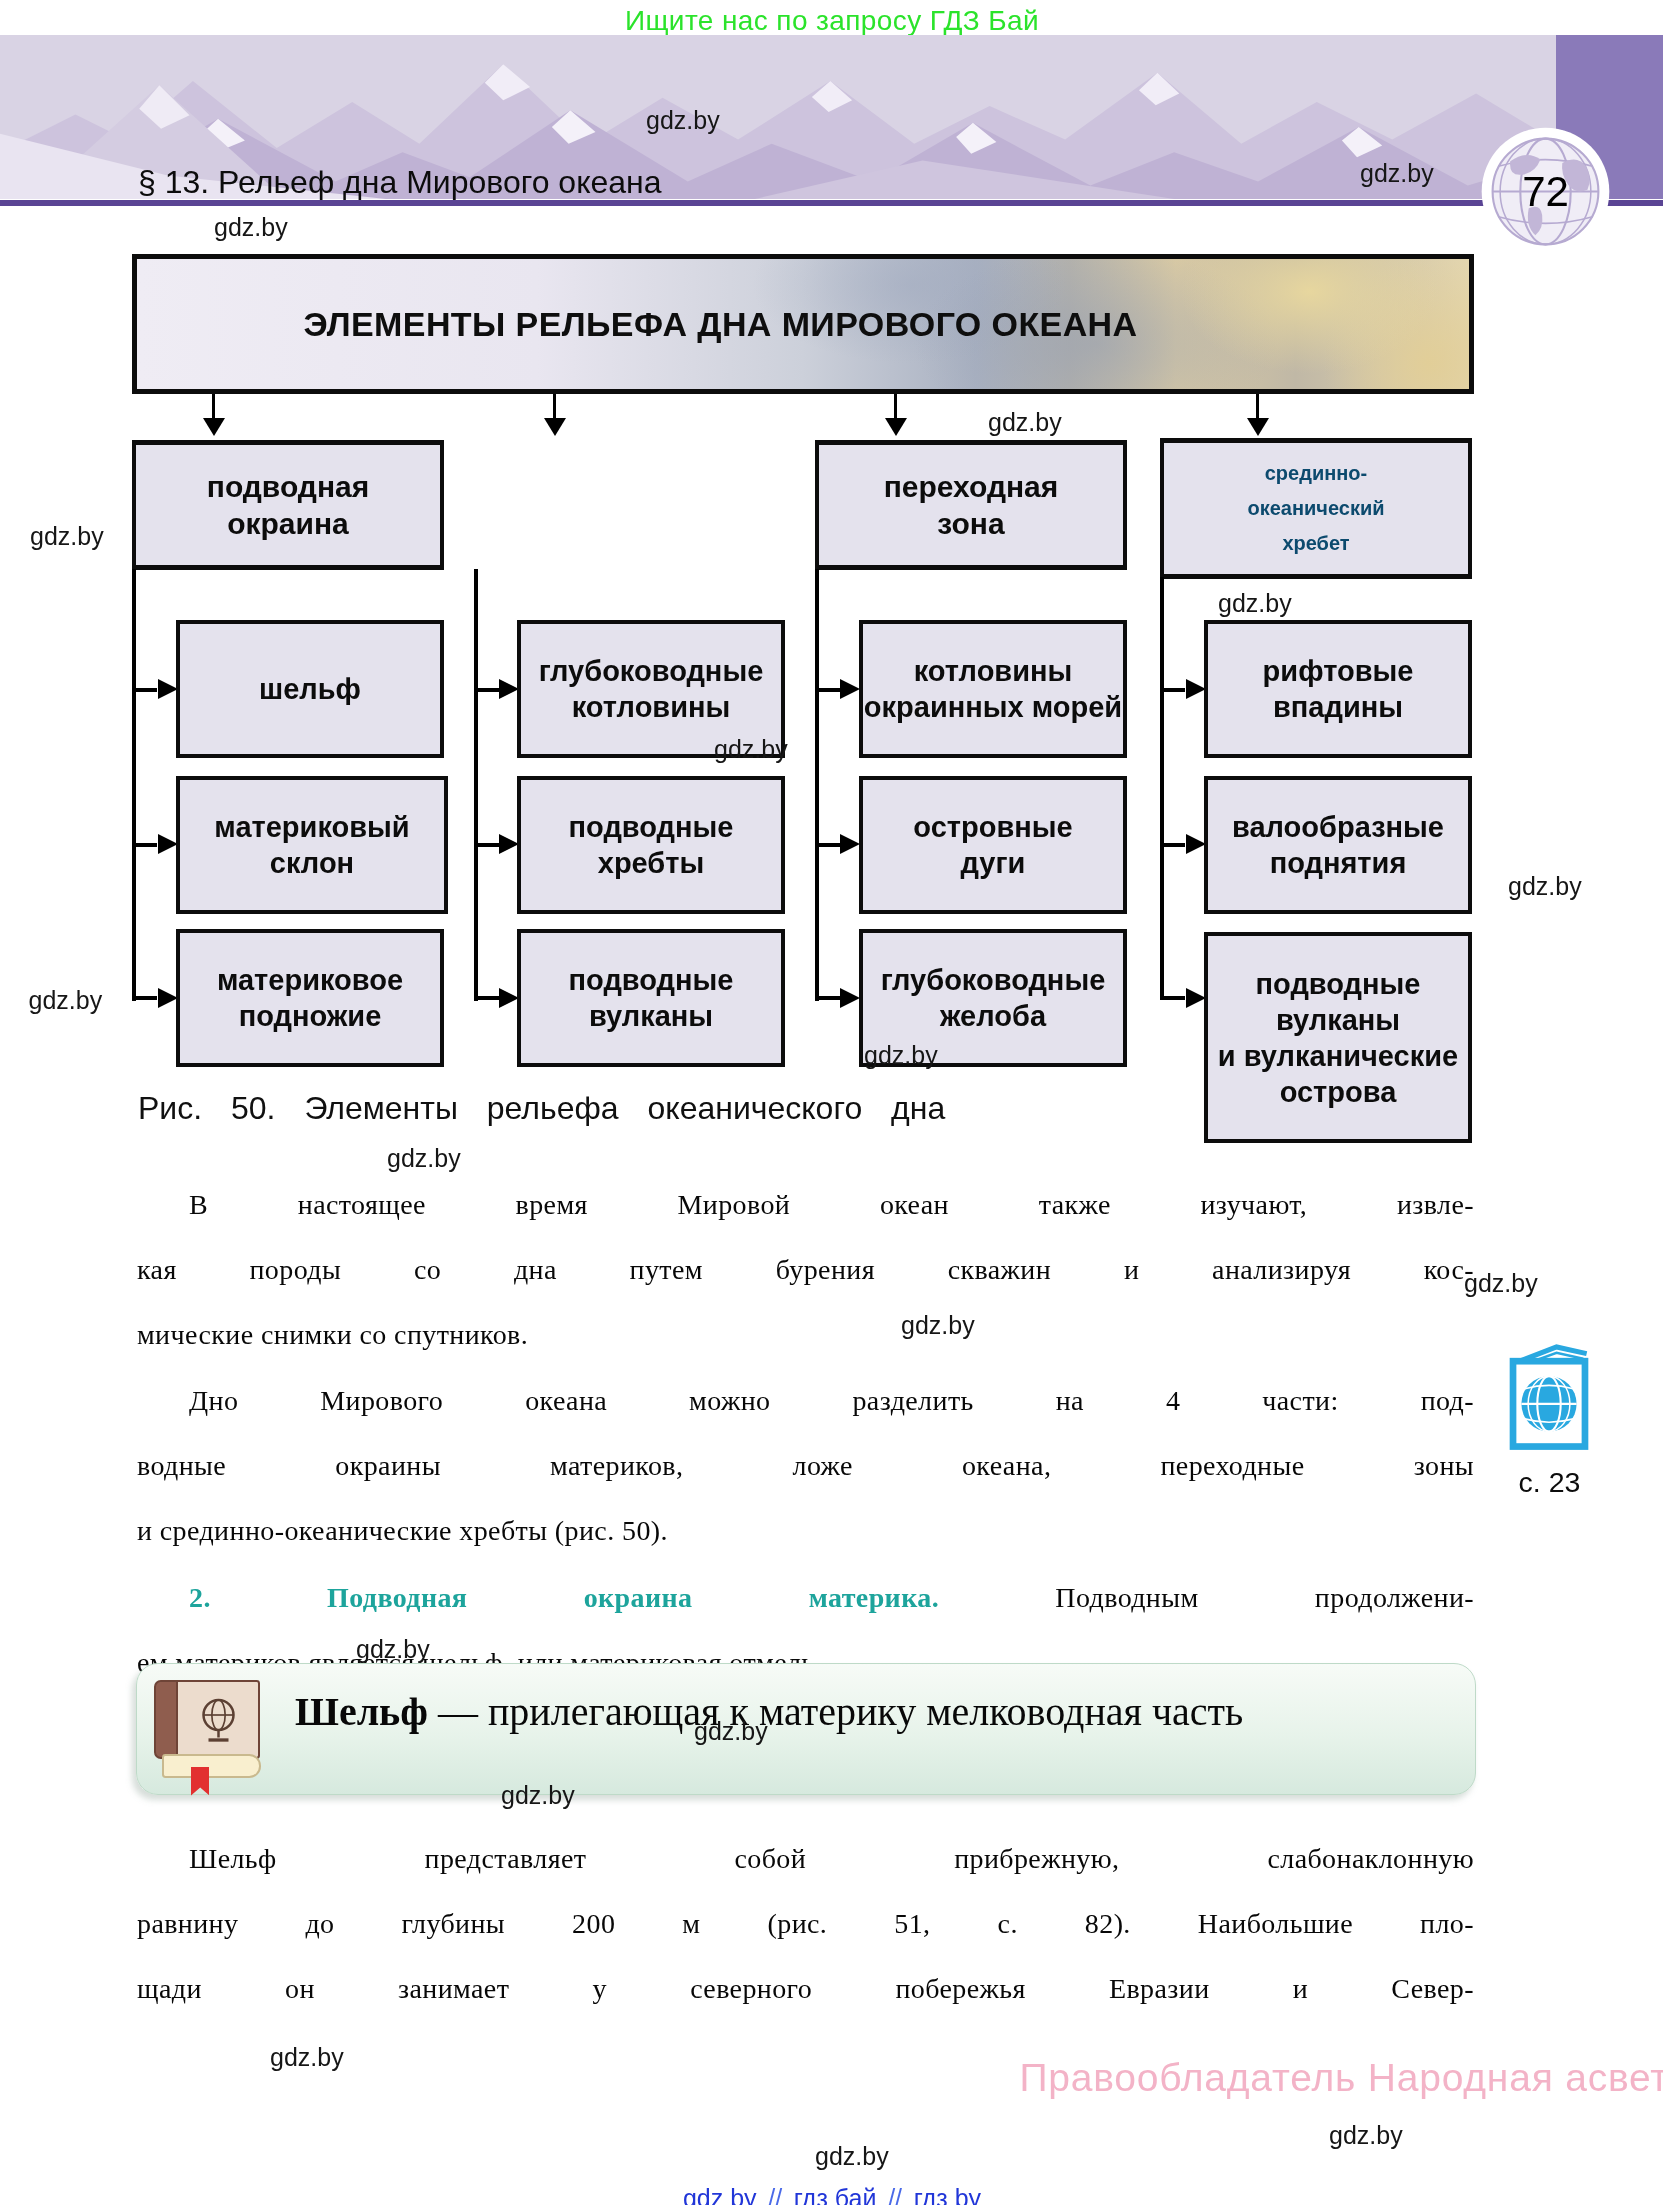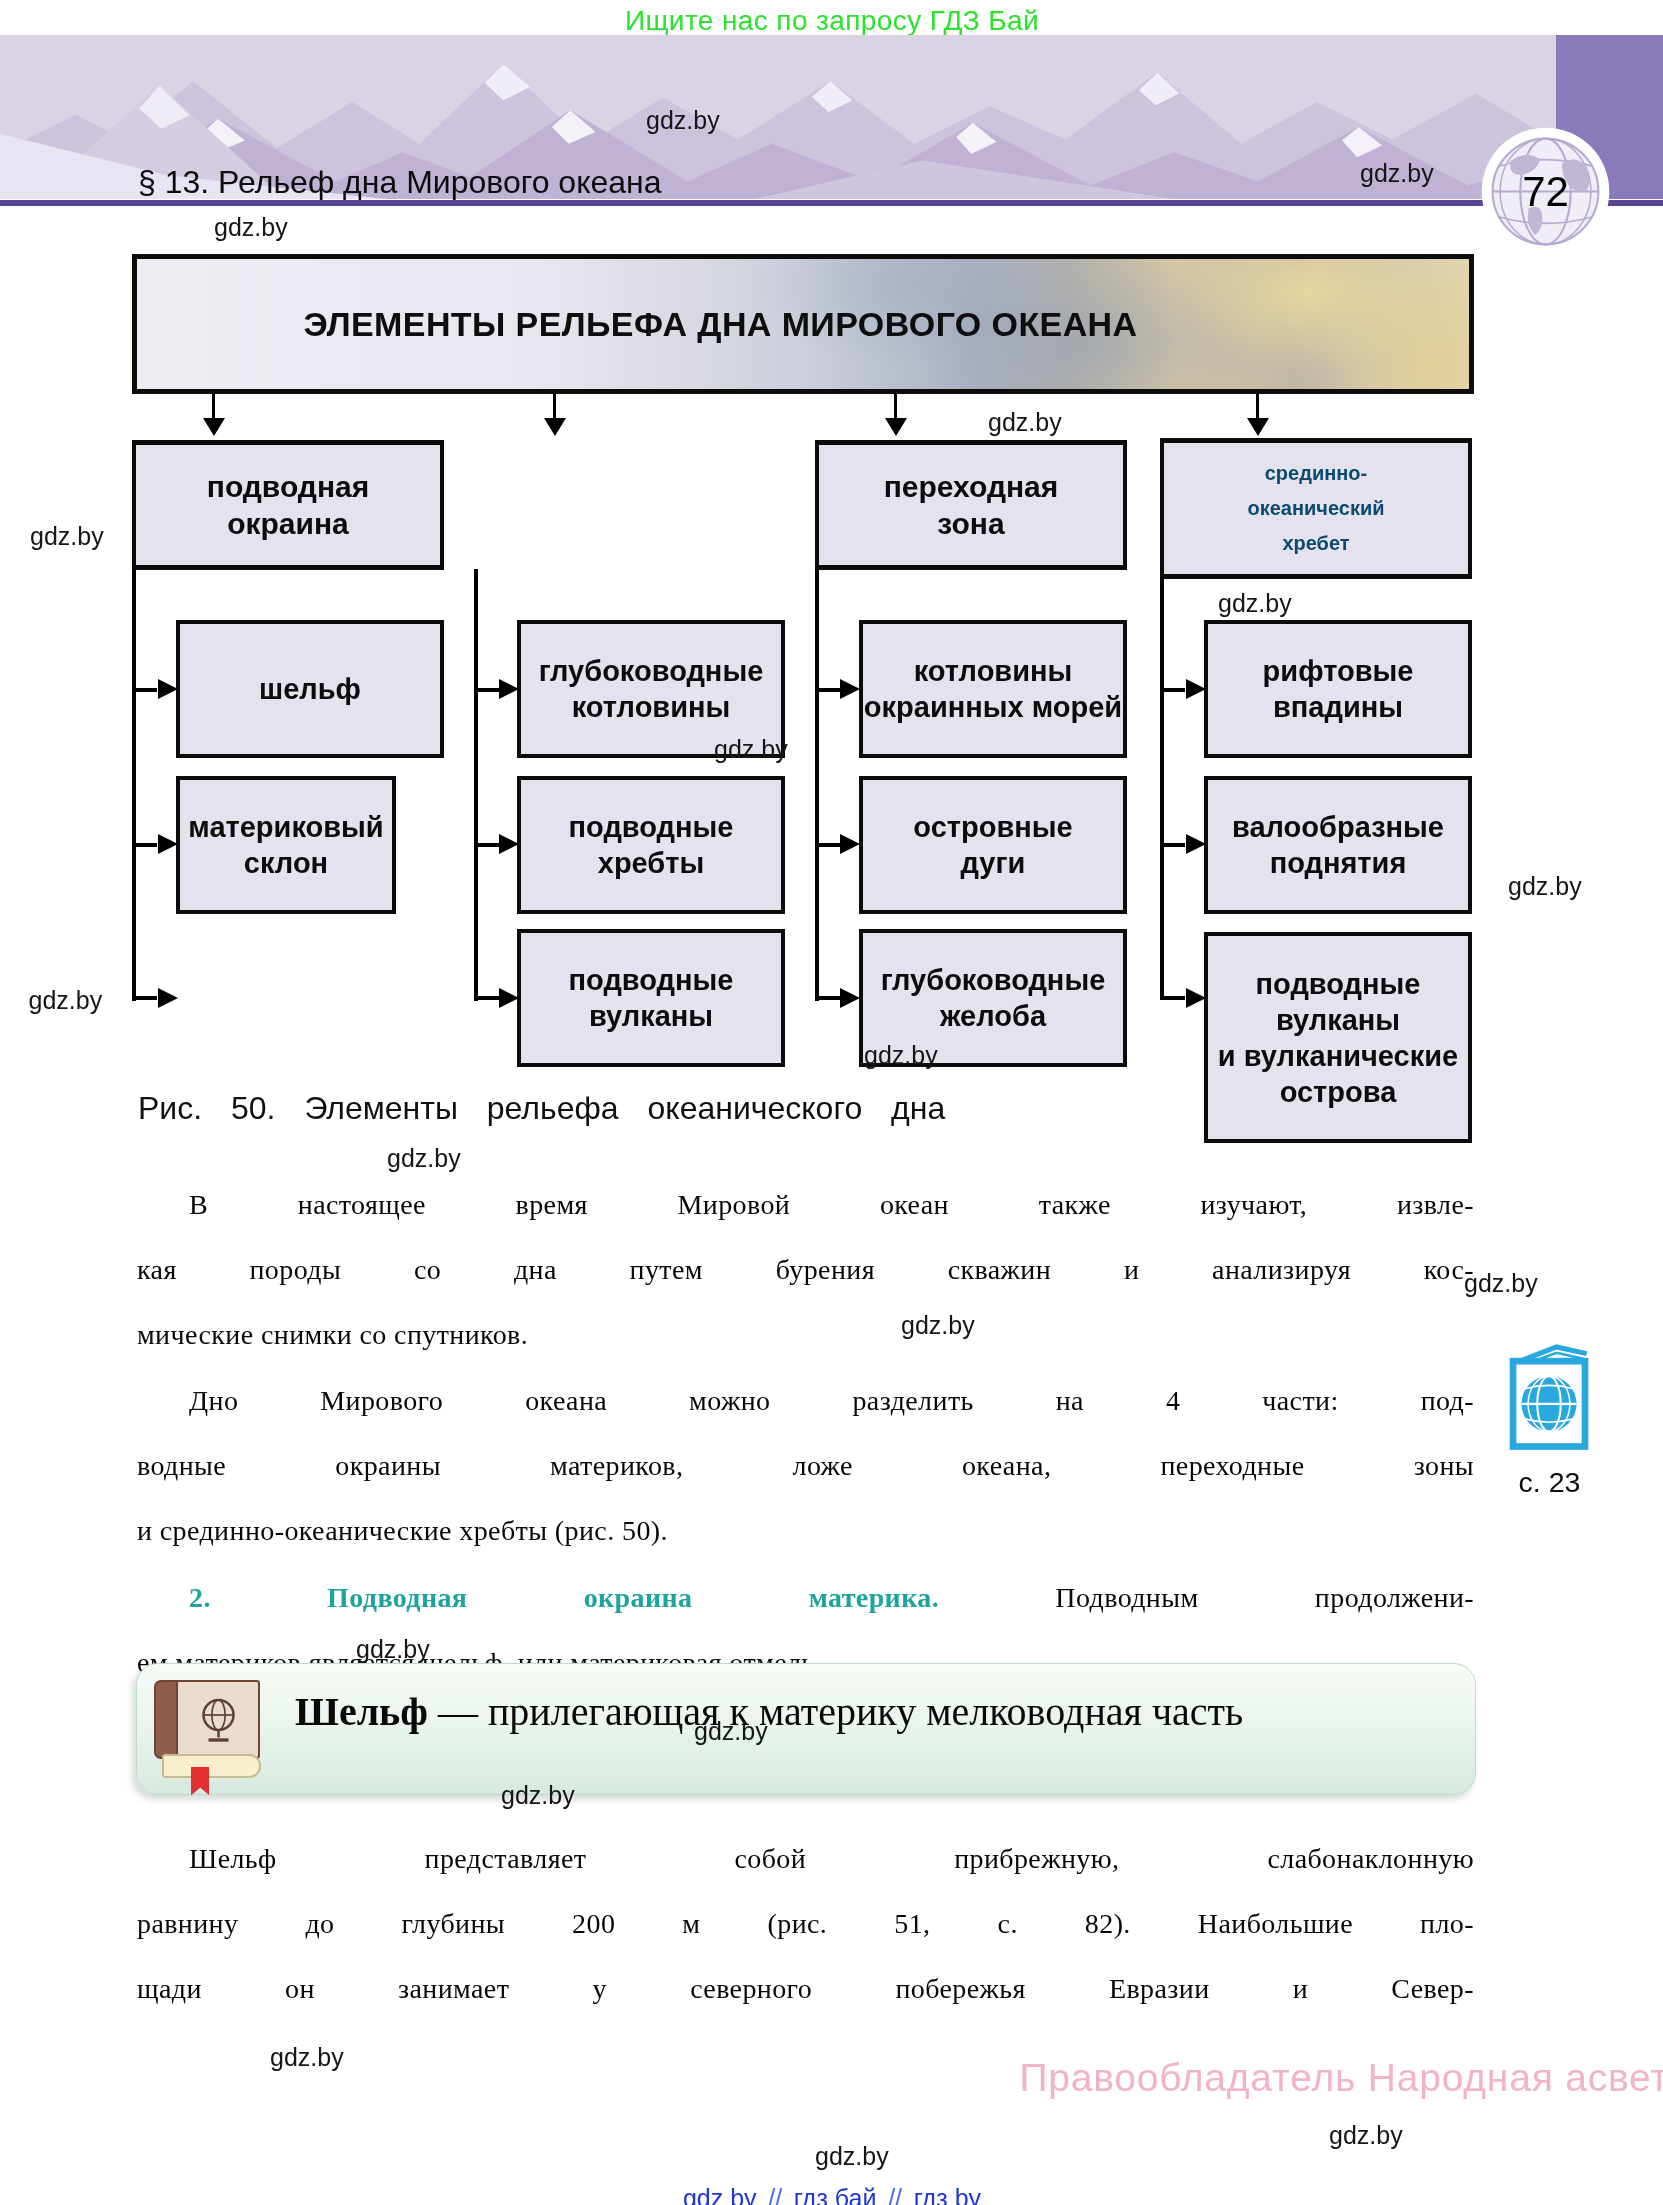--- a/index.html
+++ b/index.html
@@ -171,23 +171,27 @@
   <div class="harrow-shaft" style="left:474px;top:996px;width:25px"></div>
   <div class="harrow-head" style="left:499px;top:988px"></div>
   <div class="harrow-shaft" style="left:815px;top:996px;width:25px"></div>
   <div class="harrow-head" style="left:840px;top:988px"></div>
   <div class="harrow-shaft" style="left:1160px;top:996px;width:25px"></div>
   <div class="harrow-head" style="left:1186px;top:988px"></div>
 
   <div class="sub" style="left:176px;top:620px;width:268px;height:138px">
     <div class="bl">шельф</div>
   </div>
-  <div class="sub" style="left:176px;top:776px;width:220px;height:138px">
+  <div class="sub" style="left:176px;top:776px;width:272px;height:138px">
     <div class="bl">материковый</div>
     <div class="bl">склон</div>
+  </div>
+  <div class="sub" style="left:176px;top:929px;width:268px;height:138px">
+    <div class="bl">материковое</div>
+    <div class="bl">подножие</div>
   </div>
 
   <div class="sub" style="left:517px;top:620px;width:268px;height:138px">
     <div class="bl">глубоководные</div>
     <div class="bl">котловины</div>
   </div>
   <div class="sub" style="left:517px;top:776px;width:268px;height:138px">
     <div class="bl">подводные</div>
     <div class="bl">хребты</div>
   </div>

